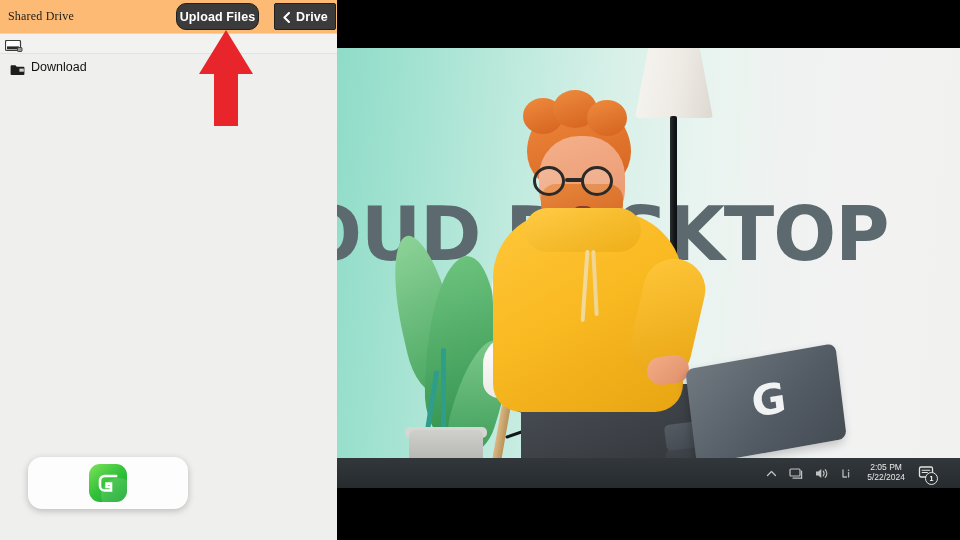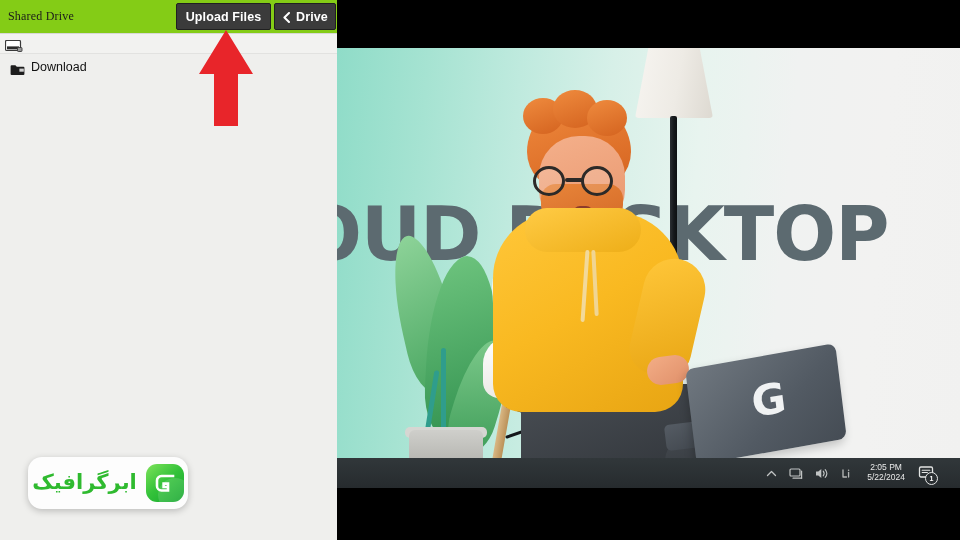--- a/index.html
+++ b/index.html
@@ -12,21 +12,21 @@
   .screen{position:relative;width:960px;height:540px;overflow:hidden;}
 
   
   .filepanel{
     position:absolute;left:0;top:0;width:337px;height:540px;
     background:#efefed;
     overflow:hidden;
   }
   .fp-toolbar{
     position:absolute;left:0;top:0;width:337px;height:34px;
-    background:#84cc16;
+    background:#fdba74;
     border-bottom:1px solid #d8d8d6;
     box-sizing:border-box;
   }
   .fp-title{
     position:absolute;left:8px;top:9px;
     font-family:"Liberation Serif", serif;
     font-size:12px;color:#1b1b1b;letter-spacing:.2px;
     white-space:nowrap;
   }
   .btn{
@@ -35,21 +35,21 @@
     border:1px solid #202020;
     border-radius:2px;
     color:#ffffff;
     font-size:12.5px;font-weight:bold;
     letter-spacing:.1px;
     display:flex;align-items:center;justify-content:center;
     box-sizing:border-box;
     cursor:pointer;
     user-select:none;
   }
-  .btn-upload{left:176px;width:95px;}
+  .btn-upload{left:176px;width:83px;border-radius:10px;}
   .btn-back{left:274px;width:62px;gap:4px;}
   .chev{
     display:inline-block;width:9px;height:9px;position:relative;margin-right:1px;
   }
   .chev svg{display:block;}
 
   .fp-row-drive{
     position:absolute;left:0;top:34px;width:337px;height:20px;
     background:#f2f2f0;
     border-bottom:1px solid #e2e2e0;
@@ -394,21 +394,20 @@
       <span class="folder-label">Download</span>
     </div>
 
     <div class="arrow">
       <svg width="60" height="100" viewBox="0 0 60 100">
         <path d="M30 2 L57 46 L42 46 L42 98 L18 98 L18 46 L3 46 Z" fill="#e8252a"></path>
       </svg>
     </div>
 
     <div class="watermark">
-      <div class="wm-text">ابرگرافیک</div>
       <div class="wm-logo">
         <svg width="24" height="24" viewBox="0 0 24 24">
           <path d="M20 5 H8.5 A4.5 4.5 0 0 0 4 9.5 V15 A4.5 4.5 0 0 0 8.5 19.5 H15 V12.6 H10.6 V16 H12.6" fill="none" stroke="#ffffff" stroke-width="2.6" stroke-linecap="square" stroke-linejoin="miter"></path>
         </svg>
       </div>
     </div>
   </div>
 
   <div class="video">
     <div class="frame">

